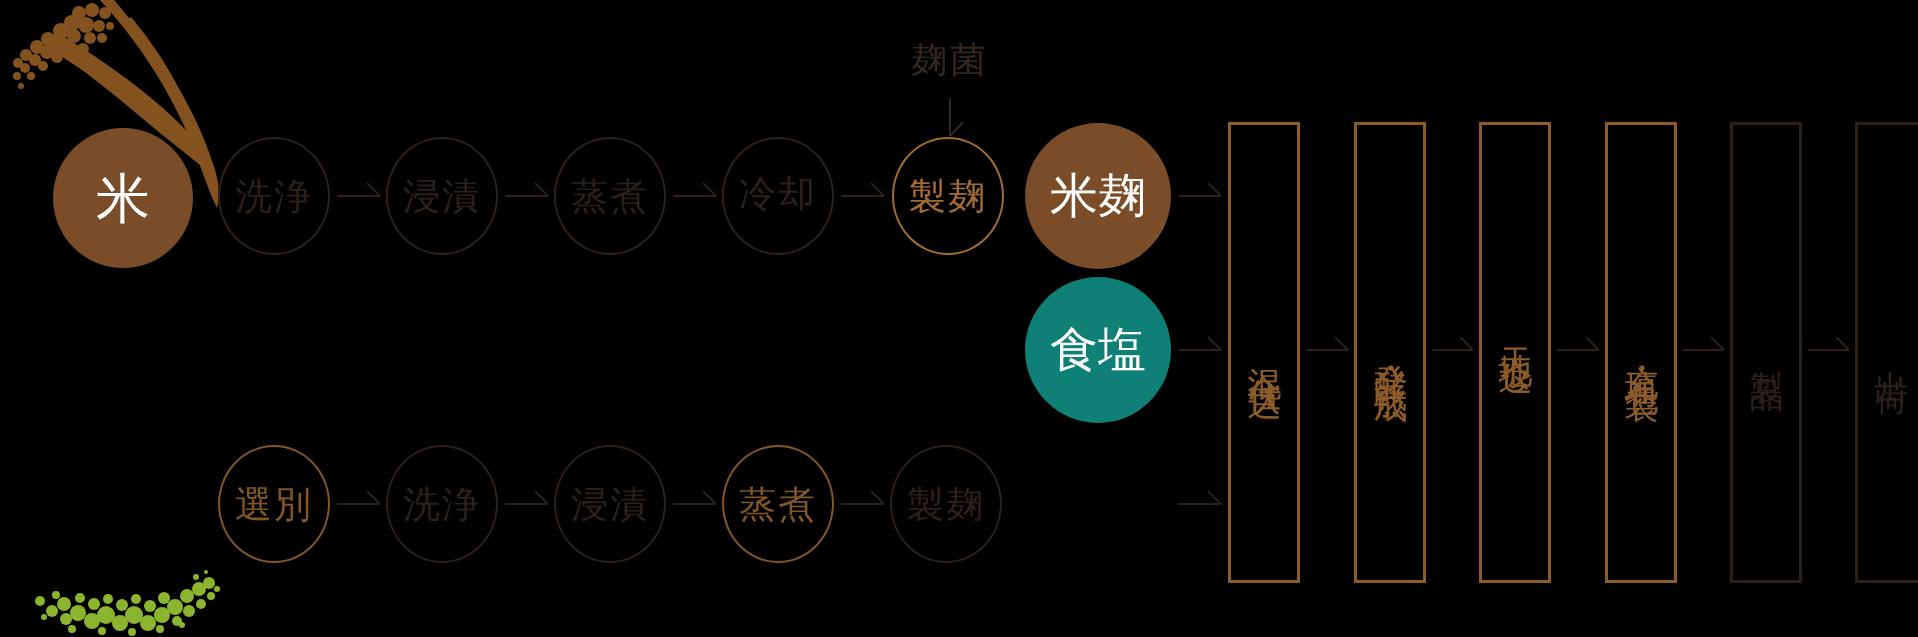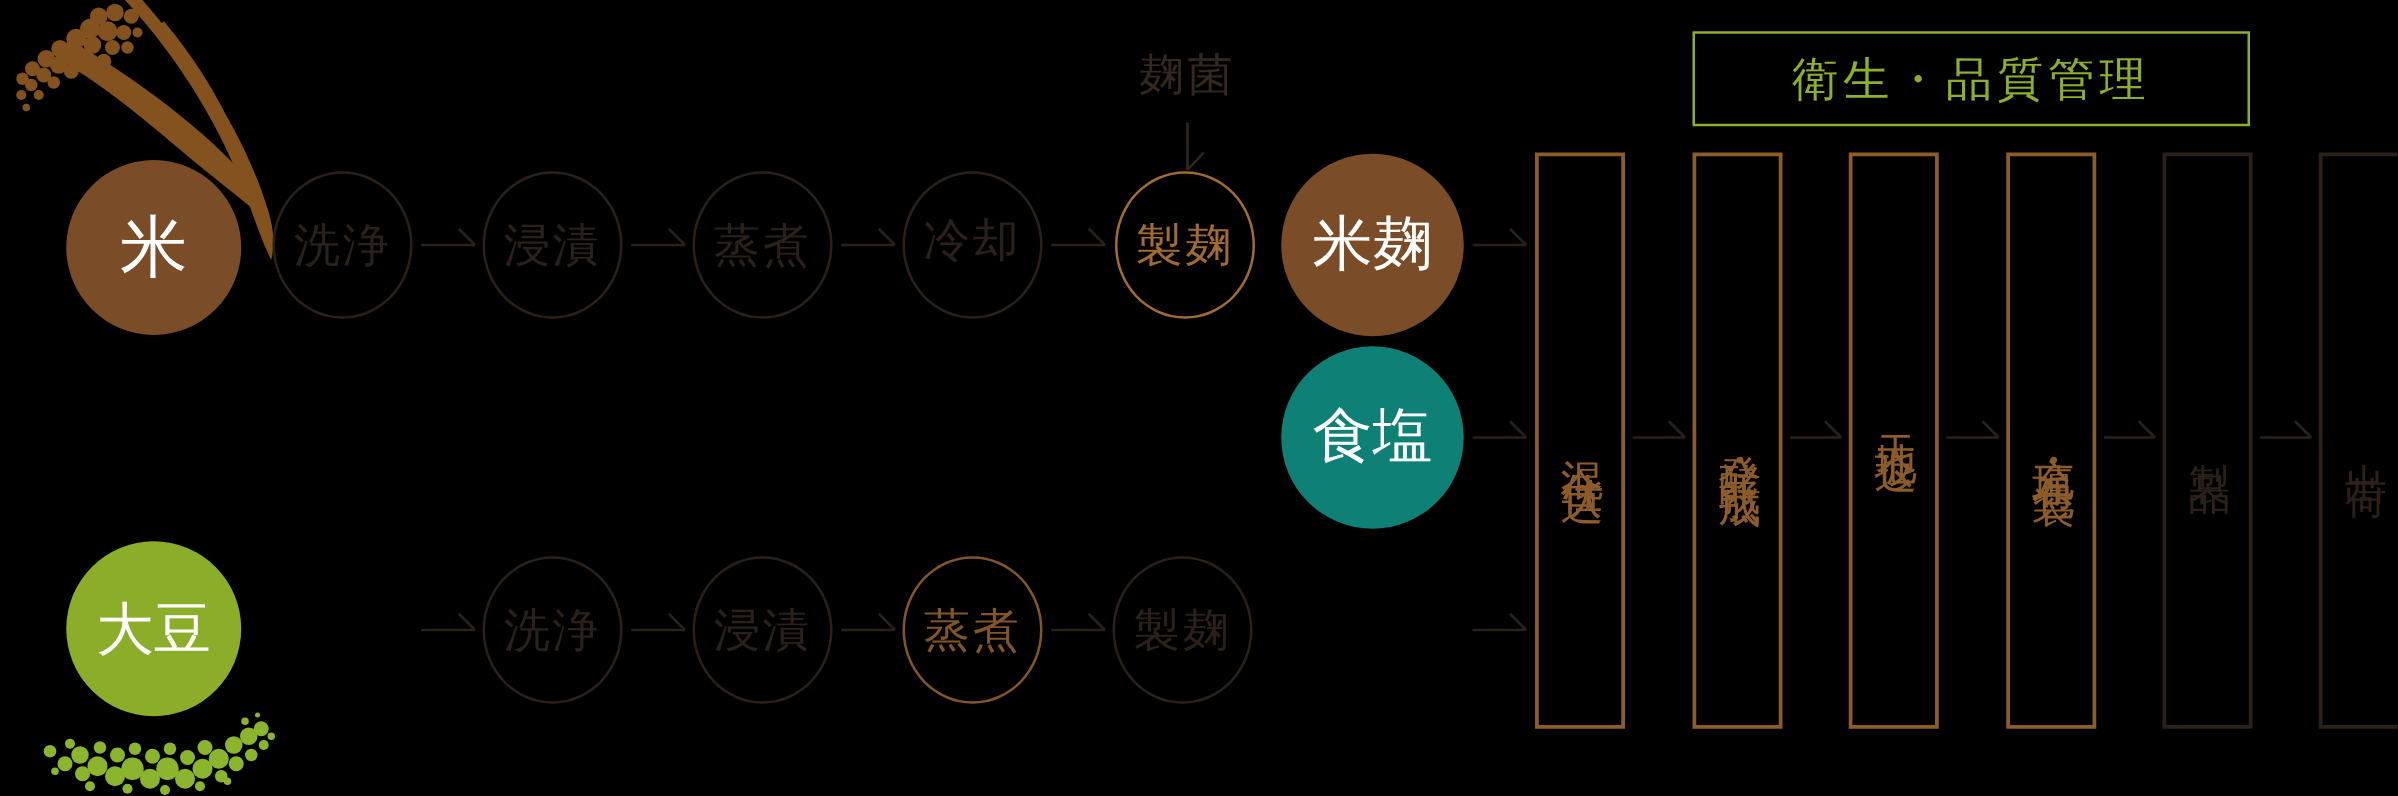--- a/index.html
+++ b/index.html
@@ -159,33 +159,32 @@
       <path d="M1796 350 H1837 M1824 337 L1837 350"></path>
     </g>
 
     <g stroke="var(--note_dark)" stroke-width="2" fill="none">
       <path d="M938 98 V136 M951 122 L938 136"></path>
     </g>
   </svg>
 
   <div class="koji-note">麹菌</div>
 
-  <div class="title-box">衛生・品質管理</div>
 
   <div class="circle fill rice" style="left:41px;top:128px;width:140px;height:140px;font-size:54px;">米</div>
   <div class="circle step" style="left:206px;top:137px;">洗浄</div>
   <div class="circle step" style="left:374px;top:137px;">浸漬</div>
   <div class="circle step" style="left:542px;top:137px;">蒸煮</div>
   <div class="circle step" style="left:710px;top:137px;font-family:Liberation Mono, monospace;">冷却</div>
   <div class="circle step hl1" style="left:880px;top:137px;">製麹</div>
   <div class="circle fill koji" style="left:1013px;top:123px;width:146px;height:146px;font-size:48px;">米麹</div>
 
   <div class="circle fill salt" style="left:1013px;top:277px;width:146px;height:146px;font-size:48px;">食塩</div>
 
-  <div class="circle fill soy" style="left:41px;top:433px;width:140px;height:140px;font-size:46px;">大豆</div>
+  <div class="circle step hl2" style="left:206px;top:445px;">選別</div>
   <div class="circle step" style="left:374px;top:445px;">洗浄</div>
   <div class="circle step" style="left:542px;top:445px;">浸漬</div>
   <div class="circle step hl2" style="left:710px;top:445px;">蒸煮</div>
   <div class="circle step" style="left:878px;top:445px;">製麹</div>
 
   <div class="vbox" style="left:1216px;">混合仕込</div>
   <div class="vbox" style="left:1342px;">発酵・熟成</div>
   <div class="vbox" style="left:1467px;">天地返し</div>
   <div class="vbox" style="left:1593px;">充填・包装</div>
   <div class="vbox dark" style="left:1718px;">製品</div>

